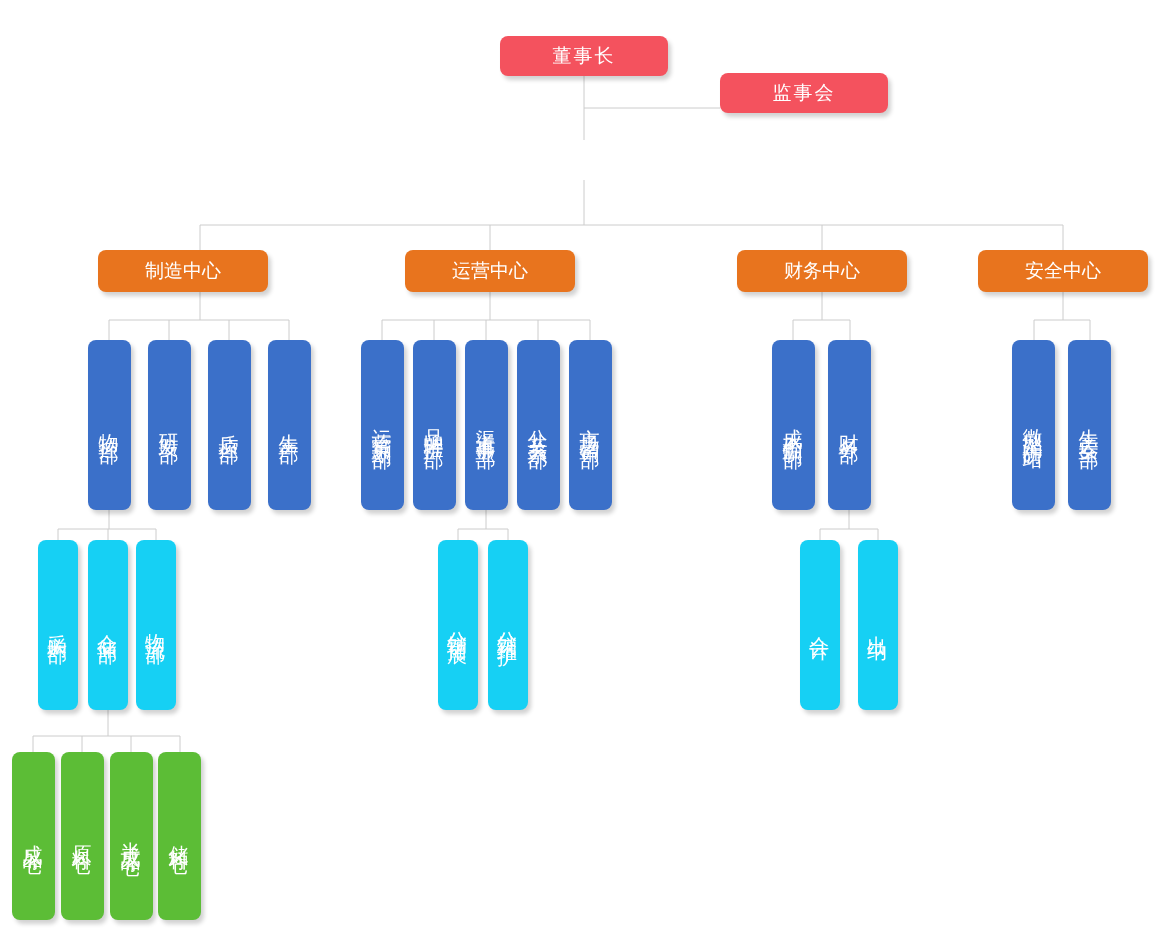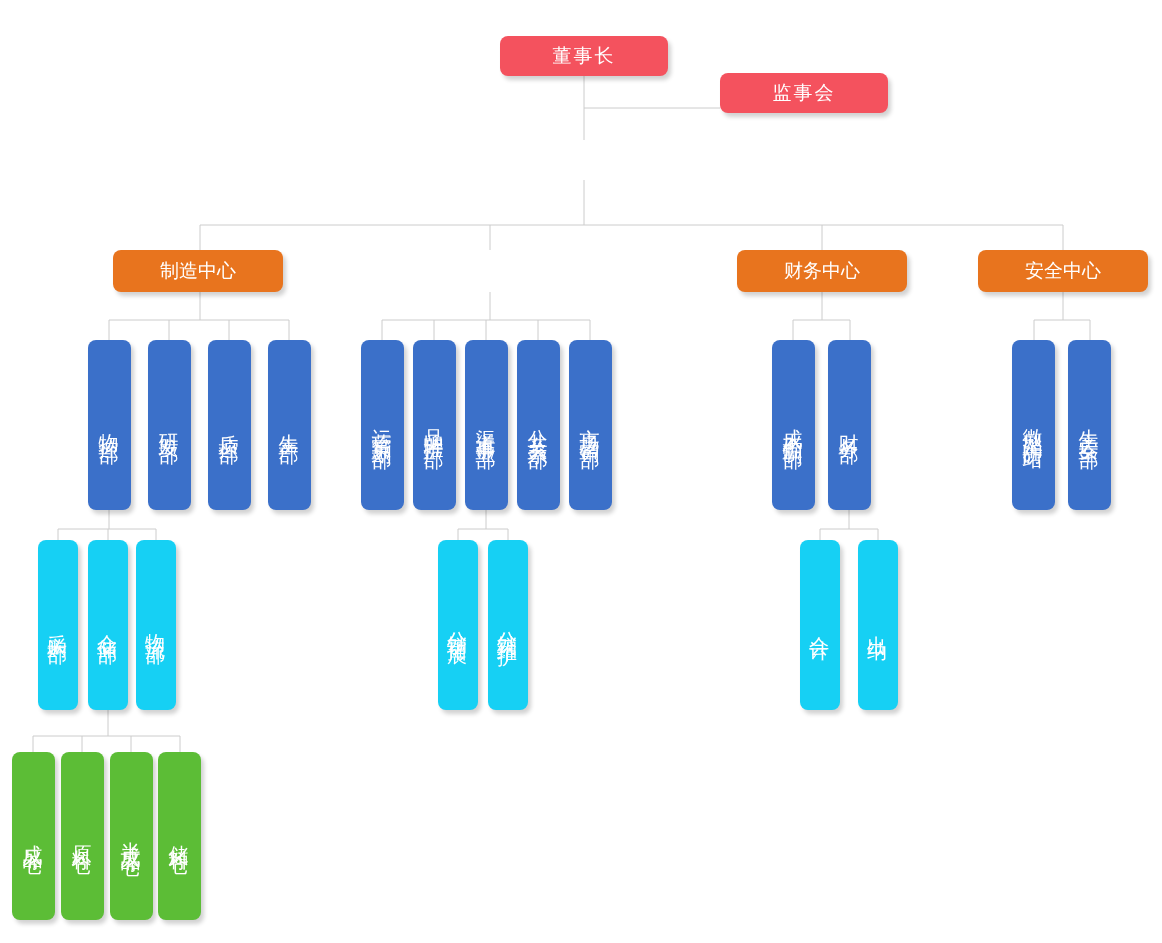--- a/index.html
+++ b/index.html
@@ -36,21 +36,22 @@
     <path d="M1063 292 V320 M1034 320 H1090 M1034 320 V340 M1090 320 V340"></path>
     <path d="M109 510 V529 M58 529 H156 M58 529 V540 M108 529 V540 M156 529 V540"></path>
     <path d="M486 510 V529 M458 529 H508 M458 529 V540 M508 529 V540"></path>
     <path d="M849 510 V529 M820 529 H878 M820 529 V540 M878 529 V540"></path>
     <path d="M108 710 V736 M33 736 H180 M33 736 V752 M82 736 V752 M131 736 V752 M180 736 V752"></path>
   </svg>
 
   <div class="node hbox executive" style="left:500px;top:36px">董事长</div>
   <div class="node hbox executive" style="left:720px;top:73px">监事会</div>
 
-  <div class="node center-box" style="left:113px;top:250px">制造中心</div>
+  <div class="node center-box" style="left:98px;top:250px">制造中心</div>
+  <div class="node center-box" style="left:405px;top:250px">运营中心</div>
   <div class="node center-box" style="left:978px;top:250px">安全中心</div>
   <div class="node center-box" style="left:737px;top:250px">财务中心</div>
 
   <div class="node vbox department" style="left:88px;top:340px">物控部</div>
   <div class="node vbox department" style="left:148px;top:340px">研发部</div>
   <div class="node vbox department" style="left:208px;top:340px">质控部</div>
   <div class="node vbox department" style="left:268px;top:340px">生产部</div>
 
   <div class="node vbox department" style="left:361px;top:340px">运营策划部</div>
   <div class="node vbox department" style="left:413px;top:340px">品牌推广部</div>

